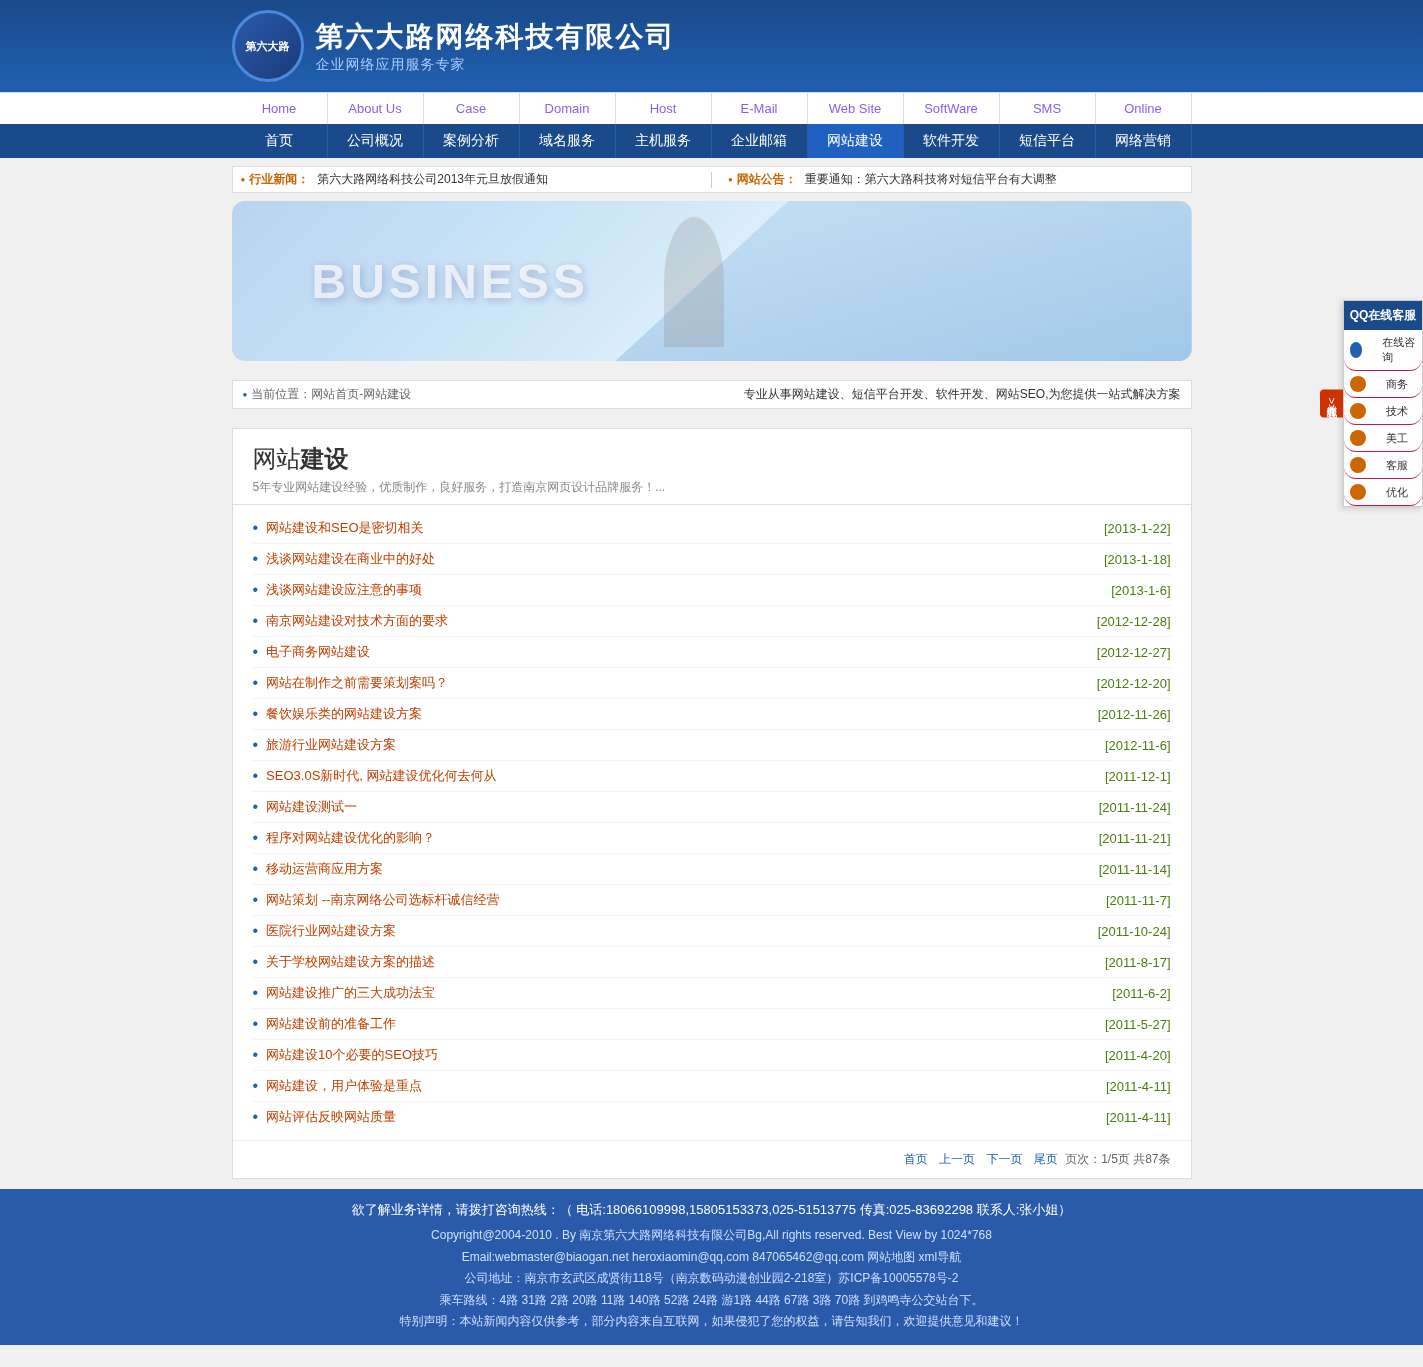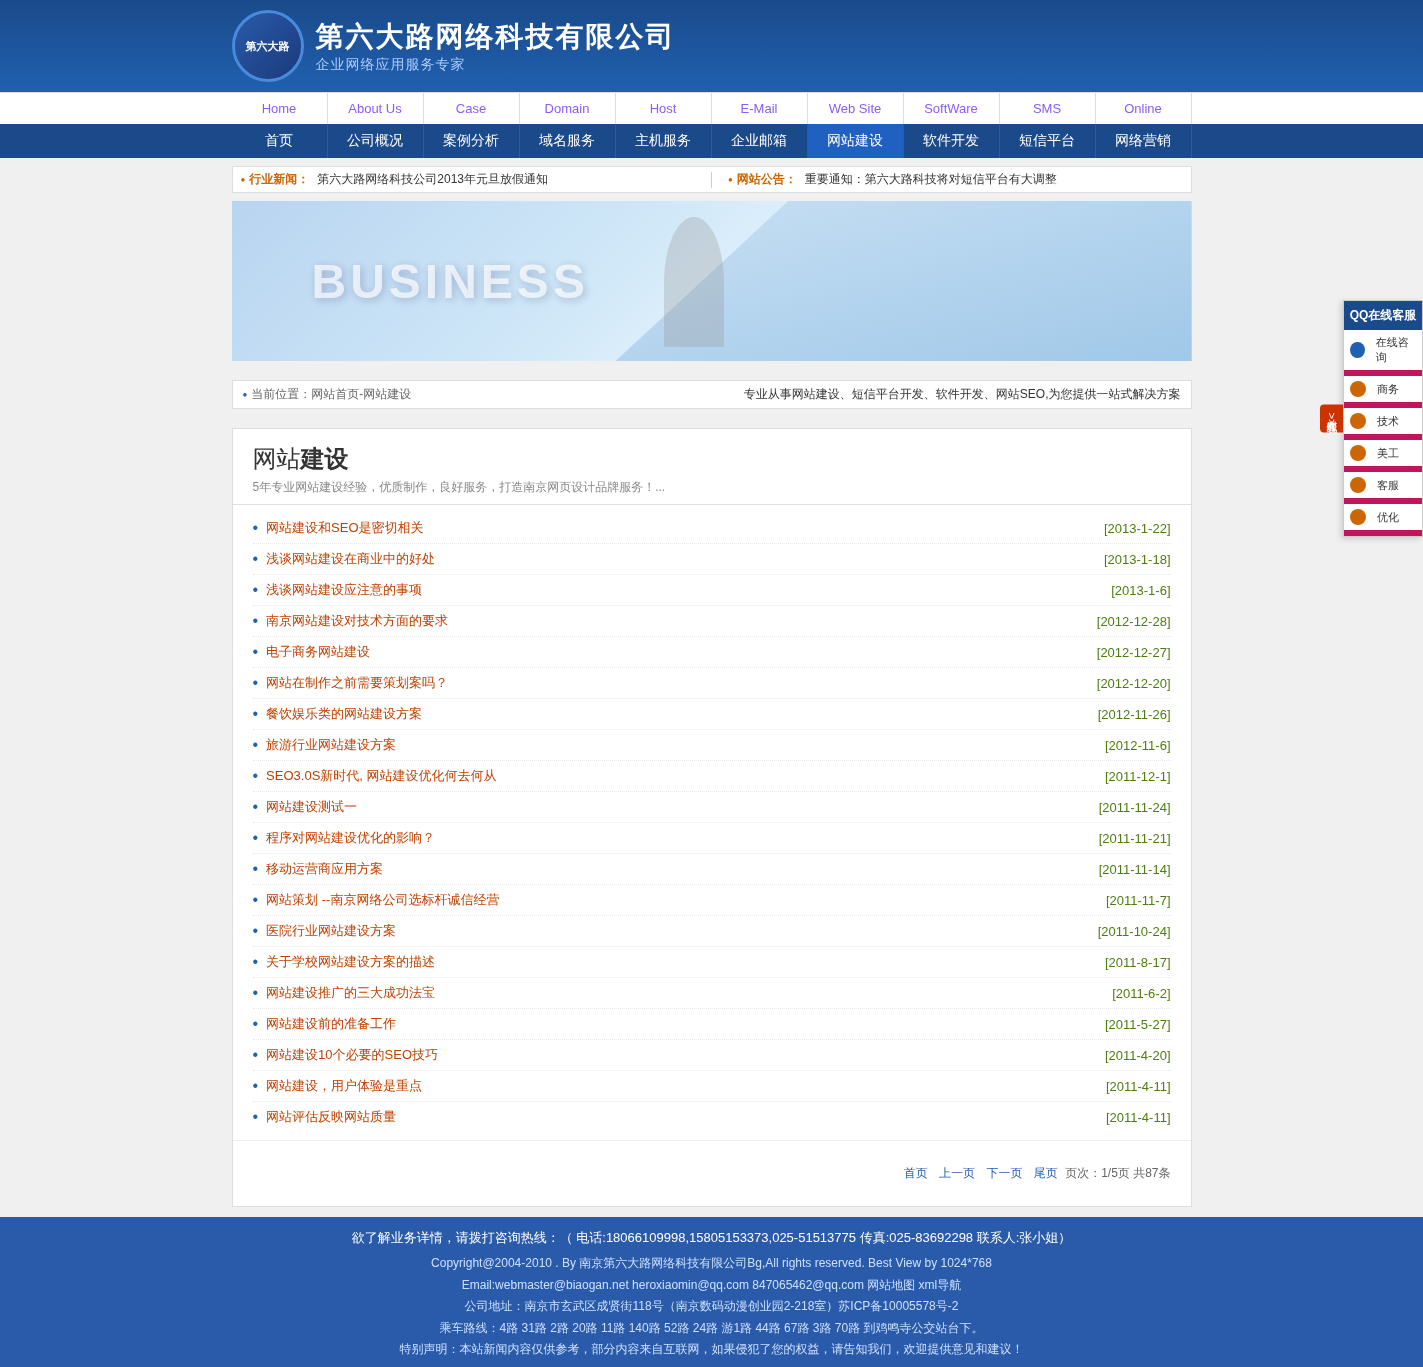--- a/index.html
+++ b/index.html
@@ -29,21 +29,21 @@
     .nav-bottom-item:hover, .nav-bottom-item.active { background: #2060c0; }
 
     
     .ticker { width: 960px; margin: 8px auto; background: #fff; border: 1px solid #ddd; display: flex; align-items: center; padding: 4px 8px; }
     .ticker-label { color: #cc6600; font-weight: bold; margin-right: 8px; white-space: nowrap; display: flex; align-items: center; gap: 4px; }
     .ticker-label::before { content: '●'; color: #cc6600; font-size: 8px; }
     .ticker-content { color: #333; flex: 1; overflow: hidden; }
     .ticker-divider { width: 1px; background: #ccc; height: 16px; margin: 0 16px; }
 
     
-    .banner-area { width: 960px; margin: 4px auto; height: 160px; background: linear-gradient(135deg, #b8d4f0 0%, #d0e8f8 40%, #e8f4ff 60%, #c8dff0 100%); position: relative; overflow: hidden; }
+    .banner-area { width: 960px; margin: 4px auto; height: 160px; background: linear-gradient(135deg, #b8d4f0 0%, #d0e8f8 40%, #e8f4ff 60%, #c8dff0 100%); position: relative; overflow: hidden; border-radius: 13px; }
     .banner-text { position: absolute; left: 80px; top: 50%; transform: translateY(-50%); font-size: 48px; font-weight: bold; color: rgba(255,255,255,0.7); font-family: Arial, sans-serif; letter-spacing: 4px; text-shadow: 2px 2px 8px rgba(0,0,80,0.2); }
     .banner-road { position: absolute; right: 0; top: 0; width: 60%; height: 100%; background: linear-gradient(to bottom right, #c8e0f4, #a0c8e8); clip-path: polygon(30% 0%, 100% 0%, 100% 100%, 0% 100%); }
     .banner-figure { position: absolute; left: 45%; top: 10%; width: 60px; height: 130px; background: rgba(150,150,150,0.3); border-radius: 50% 50% 0 0; }
 
     
     .breadcrumb-bar { width: 960px; margin: 19px auto; background: #fff; border: 1px solid #ddd; padding: 5px 10px; display: flex; justify-content: space-between; align-items: center; }
     .breadcrumb-left { color: #666; font-size: 12px; display: flex; align-items: center; gap: 4px; }
     .breadcrumb-left::before { content: '●'; color: #2060b0; font-size: 8px; }
 
     
@@ -57,27 +57,27 @@
     .content-subtitle { color: #888; font-size: 12px; margin-top: 4px; }
 
     .article-list { padding: 8px 20px; }
     .article-item { display: flex; justify-content: space-between; align-items: center; padding: 6px 0; border-bottom: 1px dotted #e8e8e8; }
     .article-item:last-child { border-bottom: none; }
     .article-bullet { color: #2060b0; margin-right: 8px; font-size: 16px; }
     .article-title { color: #c04000; font-size: 13px; cursor: pointer; }
     .article-date { color: #4d7c0f; font-size: 13px; white-space: nowrap; padding-left: 6px; }
 
     
-    .pagination { text-align: right; padding: 24px 20px; border-top: 1px solid #eee; color: #666; font-size: 12px; }
+    .pagination { text-align: right; padding: 10px 20px; border-top: 1px solid #eee; color: #666; font-size: 12px; }
     .pagination a { color: #2060b0; margin: 0 4px; cursor: pointer; }
 
     
     .sidebar-qq { position: fixed; right: 0; top: 300px; width: 80px; background: #fff; border: 1px solid #ccc; box-shadow: -2px 2px 6px rgba(0,0,0,0.15); z-index: 100; }
     .sidebar-qq-title { background: #1a4a8a; color: #fff; text-align: center; padding: 6px 2px; font-size: 12px; font-weight: bold; }
-    .sidebar-qq-item { display: flex; align-items: center; padding: 5px 6px; border-bottom: 6px solid #be185d; cursor: pointer; font-size: 11px; color: #333; gap: 11px; }
+    .sidebar-qq-item { display: flex; align-items: center; padding: 5px 6px; border-bottom: 1px solid #be185d; cursor: pointer; font-size: 11px; color: #333; gap: 20px; border-radius: 12px; }
     .qq-icon { width: 16px; height: 16px; border-radius: 50%; display: inline-block; }
     .qq-icon.blue { background: #2060b0; }
     .qq-icon.orange { background: #cc6600; }
     .sidebar-tab { background: #cc3300; color: #fff; writing-mode: vertical-rl; text-align: center; padding: 8px 4px; font-size: 11px; position: absolute; left: -24px; top: 50%; transform: translateY(-50%); cursor: pointer; border-radius: 4px 0 0 4px; }
 
     
     .footer { background: #2a5aaa; color: #fff; text-align: center; padding: 12px 0; font-size: 12px; }
     .footer-contact { font-size: 13px; margin-bottom: 6px; }
     .footer-line { color: #cce0ff; line-height: 1.8; }
     .article-left { display: flex; align-items: center; }

